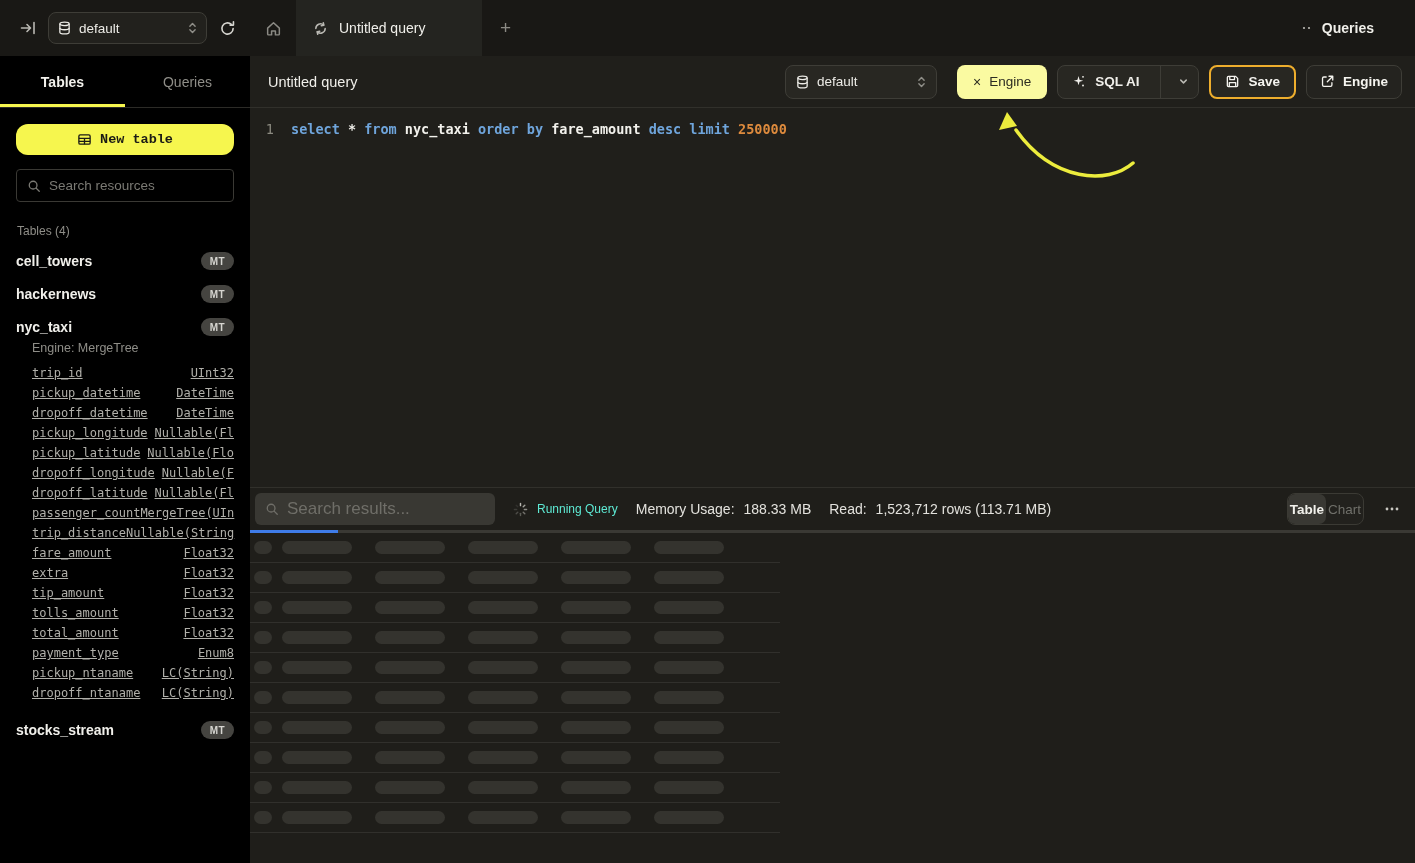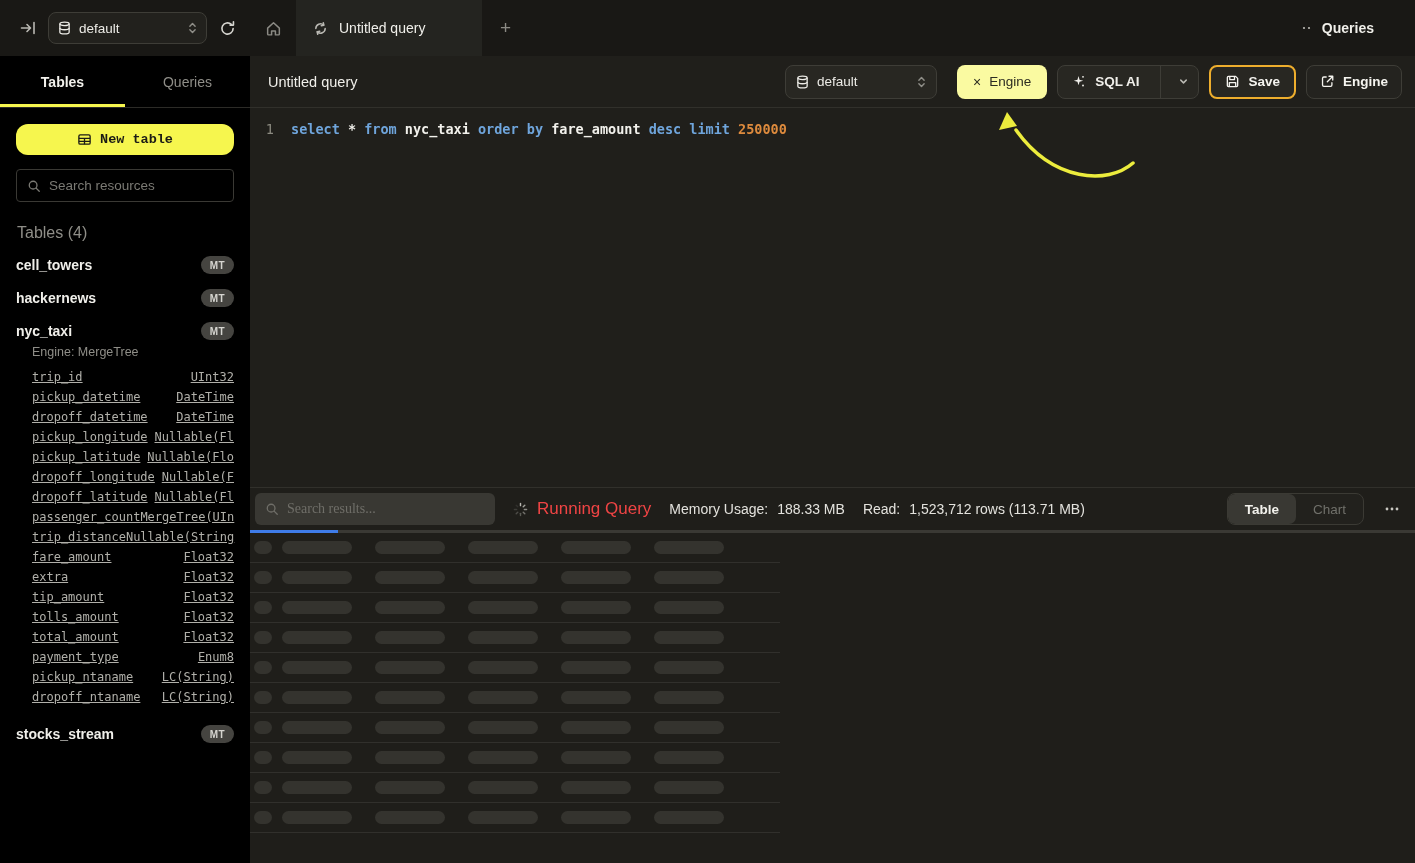--- a/index.html
+++ b/index.html
@@ -36,21 +36,21 @@
               color:#8f8e88; background:none; border:none; cursor:pointer; }
   .side-tab.active { color:#f2f1ec; font-weight:600; }
   .tab-underline { position:absolute; left:0; bottom:0; width:125px; height:3px; background:#f6f64e; }
   .new-table { margin:16px 16px 14px; height:31px; width:218px; background:#f6f64e; border:none; border-radius:12px;
                display:flex; align-items:center; justify-content:center; gap:8px; color:#1b1b15;
                font-size:13.5px; font-weight:600; font-family:Liberation Mono, monospace; cursor:pointer; }
   .side-search { margin:2px 16px 0; height:33px; border:1px solid #3a3934; border-radius:4px;
                  display:flex; align-items:center; gap:8px; padding:0 10px; color:#7b7a74; }
   .side-search input { background:none; border:none; outline:none; color:#d8d7d2; font-size:13.5px; width:100%; font-family:inherit; }
   .side-search input::placeholder { color:#7b7a74; }
-  .section-label { margin:22px 17px 6px; font-size:16px; color:#8f8e88; }
+  .section-label { margin:22px 17px 6px; font-size:12px; color:#8f8e88; }
   .table-row { display:flex; align-items:center; justify-content:space-between; padding:8px 16px 7px; cursor:pointer;gap:43px; }
   .table-name { font-size:14px; font-weight:600; color:#f0efea; }
   .mt-badge { width:33px; height:18px; border-radius:9px; background:#454440; color:#d6d5d0;
               font-size:10px; font-weight:700; letter-spacing:.5px; display:flex; align-items:center; justify-content:center; }
   .engine-line { margin:-2px 16px 8px 32px; font-size:12.5px; color:#8f8e88; }
   .col-list { margin:4px 16px 10px 32px; font-family:"DejaVu Sans Mono", monospace; font-size:12px; color:#b1b0aa; }
   .col-row { display:flex; justify-content:space-between; line-height:20px; cursor:default;text-decoration:underline; }
 
   
   .main { flex:1; display:flex; flex-direction:column; background:#201f1b; min-width:0; }
@@ -77,29 +77,29 @@
   .code-line { display:flex; line-height:20px; }
   .gutter { width:24px; text-align:right; color:#8b8a80; font-weight:400; flex:none; }
   .code { padding-left:17px; white-space:pre; }
   .tok-kw { color:#6fa5dc; } .tok-id { color:#f2f1ec; } .tok-num { color:#dd8a3d; }
 
   
   .results { height:376px; flex:none; border-top:1px solid #31302b; display:flex; flex-direction:column; background:#1f1e1a; }
   .results-toolbar { height:42px; flex:none; display:flex; align-items:center; gap:18px; padding:0 13px 0 5px; }
   .res-search { width:240px; height:32px; background:#393833; border-radius:6px; display:flex; align-items:center;
                 gap:8px; padding:0 10px; color:#6f6e68; flex:none; }
-  .res-search input { background:none; border:none; outline:none; color:#d8d7d2; font-size:14px; width:100%; font-family:Liberation Serif, serif; }
+  .res-search input { background:none; border:none; outline:none; color:#d8d7d2; font-size:17px; width:100%; font-family:Liberation Sans, sans-serif; }
   .res-search input::placeholder { color:#6f6e68; }
-  .status-group { display:flex; align-items:center; gap:9px; font-size:17px; color:#ef4444;text-align:center; }
+  .status-group { display:flex; align-items:center; gap:9px; font-size:12px; color:#5eead4;text-align:center; }
   .stat-pair { display:flex; align-items:center; gap:9px; font-size:14px; color:#e3e2dd; }
   .spinner { color:#b9b8b2; animation:spin 1.2s linear infinite; }
   @keyframes spin { to { transform:rotate(360deg); } }
   .view-toggle { margin-left:auto; height:32px; border:1px solid #3b3a34; border-radius:8px; display:flex;
                  align-items:stretch; overflow:hidden; background:#22211d; }
-  .vt-seg { padding:0 17px; display:flex; align-items:center; font-size:13.5px; color:#70706a;
+  .vt-seg { padding:0 2px; display:flex; align-items:center; font-size:13.5px; color:#70706a;
             background:none; border:none; cursor:pointer; font-family:inherit; }
   .vt-seg.active { background:#393833; color:#f2f1ec; border-radius:7px; font-weight:600; }
   .more-btn { background:none; border:none; color:#c9c8c2; cursor:pointer; padding:4px 2px; }
   .progress-track { height:3px; background:#3a3934; flex:none; }
   .progress-fill { width:88px; height:3px; background:#3f7ce8; }
   .skeleton { flex:1; overflow:hidden; }
   .srow { width:530px; height:30px; display:flex; align-items:center; padding-left:4px; border-bottom:1px solid #31302c; }
   .sp { height:13px; border-radius:7px; background:#34332e; flex:none; }
   .sp-sm { width:18px; margin-right:10px; }
   .sp-lg { width:70px; margin-right:23px; }

